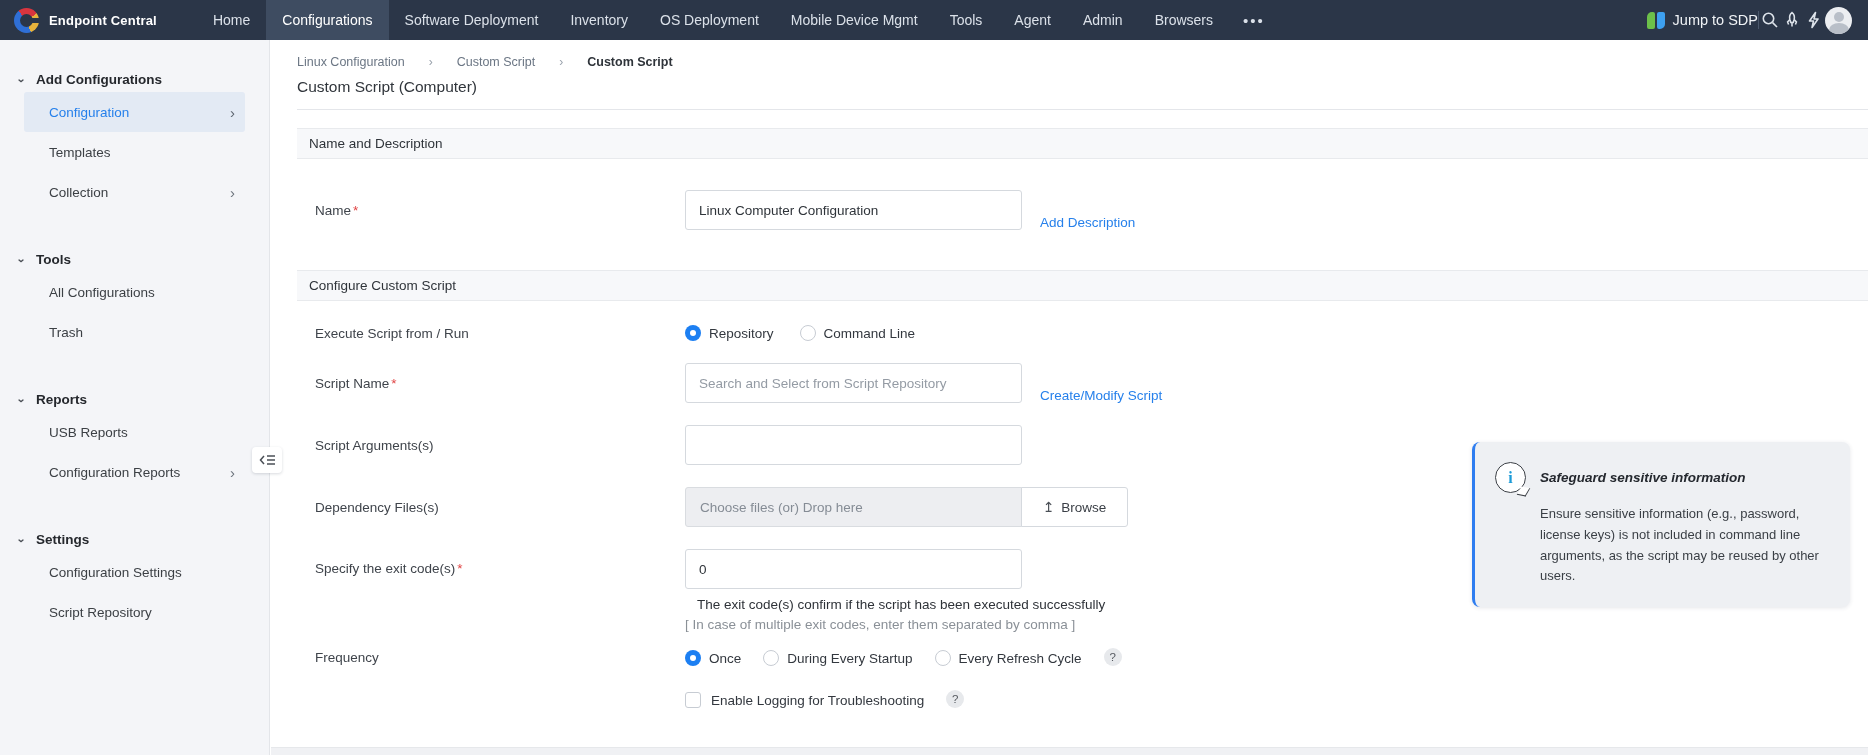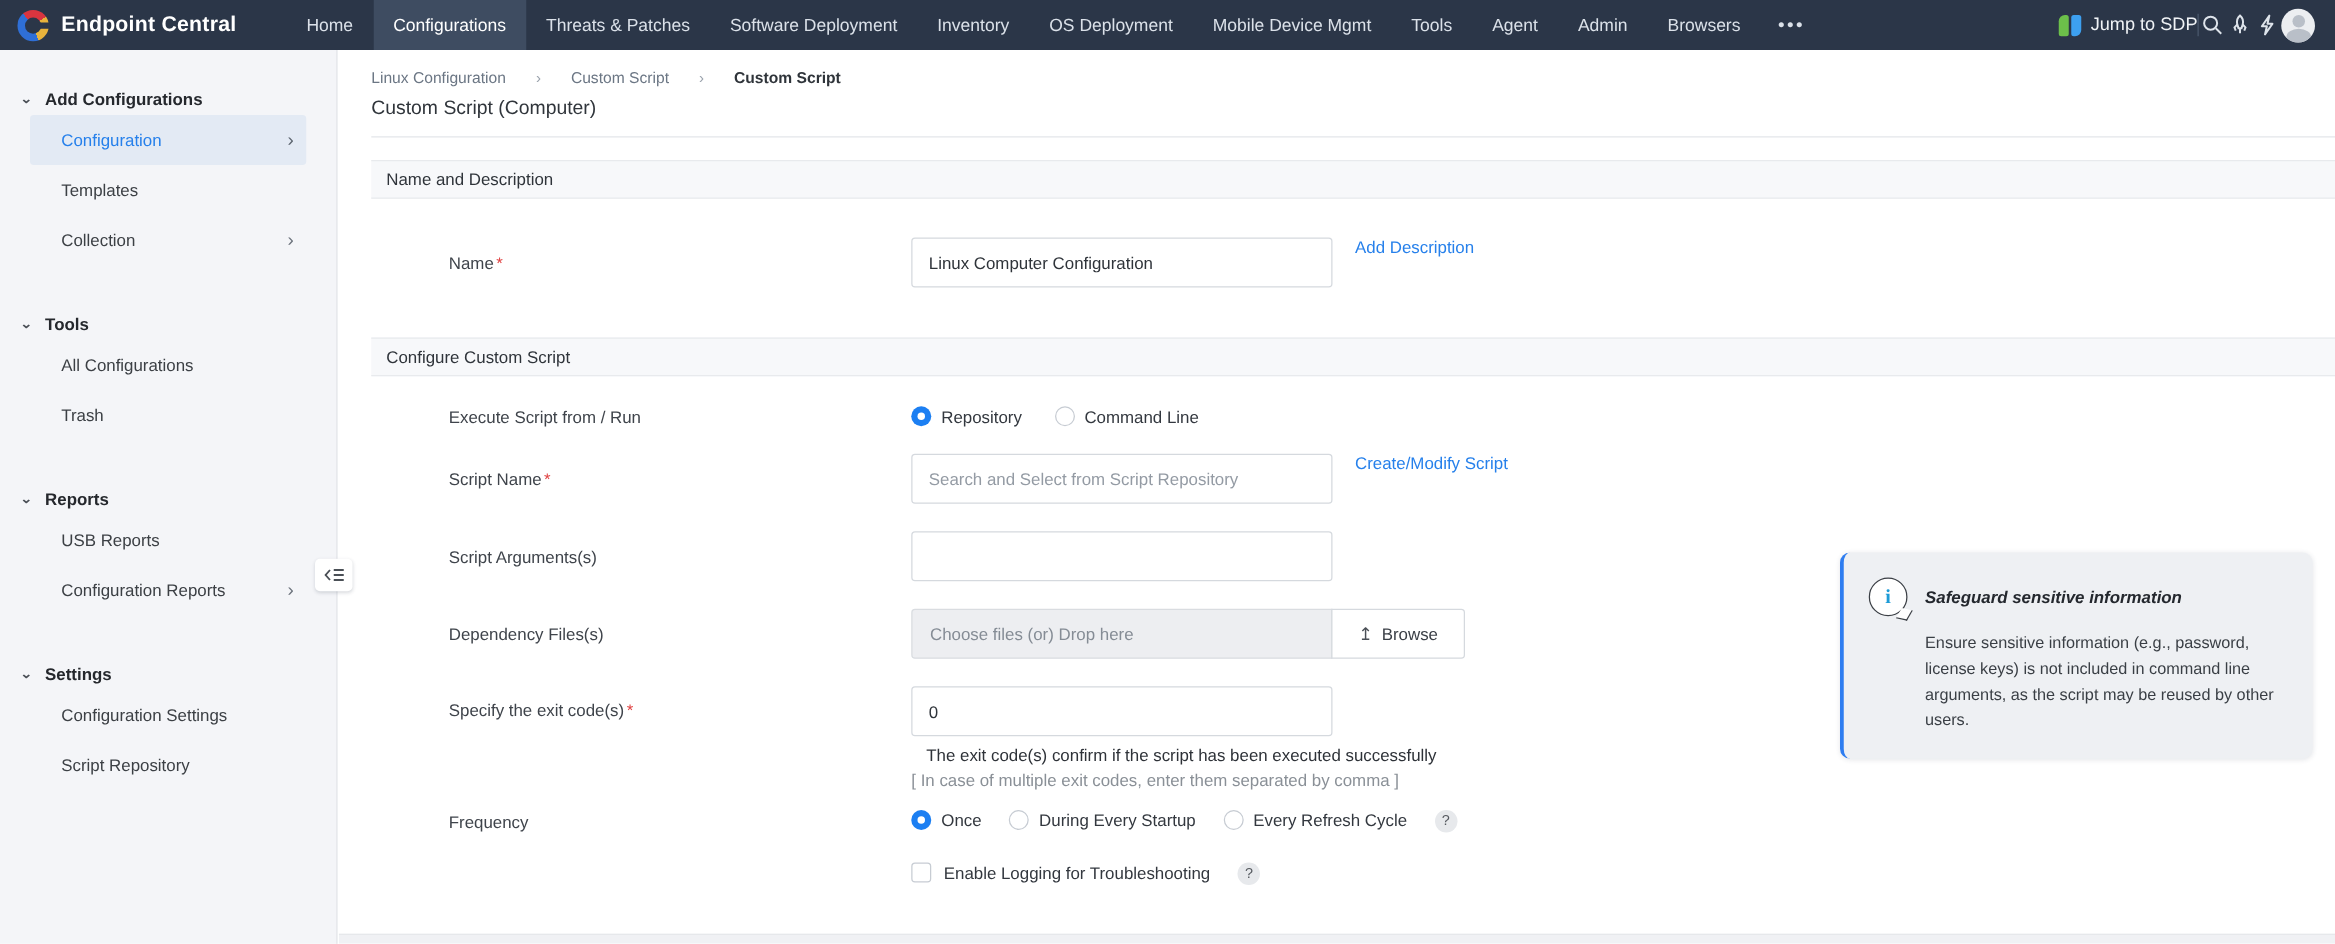--- a/index.html
+++ b/index.html
@@ -6,21 +6,21 @@
   html,body { width:1868px; height:755px; overflow:hidden; background:#fff;
     font-family:"Liberation Sans", sans-serif; font-size:13.5px; color:#3a3f47; }
 
   
   .navbar { position:absolute; left:0; top:0; right:0; height:40px; background:#2b3648;
     display:flex; align-items:center; color:#dde3ea; z-index:30; }
   .logo { width:25px; height:25px; border-radius:50%; margin:0 10px 0 14px; position:relative;
     background:conic-gradient(from 320deg, #d9353f 0 95deg, #e8b33c 95deg 200deg, #2f6fd6 200deg 360deg); }
   .logo::after { content:""; position:absolute; inset:6px; border-radius:50%; background:#2b3648; }
   .logo::before { content:""; position:absolute; right:-1px; top:10px; width:8px; height:5px; background:#2b3648; z-index:2; }
-  .brand { font-size:17px; font-weight:700; color:#fff; letter-spacing:.2px; margin-right:40px; white-space:nowrap; }
+  .brand { font-size:13px; font-weight:700; color:#fff; letter-spacing:.2px; margin-right:40px; white-space:nowrap; }
   .nav-items { display:flex; height:40px; align-items:stretch; }
   .nav-item { display:flex; align-items:center; padding:0 16px; font-size:14px; color:#dbe1e9;
     cursor:pointer; white-space:nowrap; }
   .nav-item.active { background:#3e4c61; color:#fff; }
   .nav-more { font-size:15px; letter-spacing:2px; padding:0 14px; display:flex; align-items:center; }
   .nav-right { margin-left:auto; display:flex; align-items:center; padding-right:16px; }
   .sdp { display:flex; align-items:center; gap:8px; font-size:14.5px; color:#f0f3f6; cursor:pointer; white-space:nowrap; }
   .sdp-icon { display:flex; gap:2px; }
   .sdp-icon i { display:block; width:8px; height:17px; border-radius:2px; }
   .sdp-icon i:first-child { background:#6cc04a; border-top-left-radius:5px; }
@@ -53,24 +53,24 @@
   .crumbs { margin:15px 0 0 26px; display:flex; align-items:center; gap:24px; font-size:12.5px; color:#6b7684; }
   .crumb { cursor:pointer; }
   .crumb.last { color:#2f343a; font-weight:700; cursor:default; }
   .crumb-sep { color:#9aa2ac; font-size:12px; }
   .page-title { margin:9px 0 0 26px; font-size:15.5px; color:#30353b; }
   .title-divider { margin:13px 0 0 26px; border-top:1px solid #e4e6ea; }
 
   .section-bar { margin-top:18px; margin-left:26px; background:#f7f8fa; border-top:1px solid #e8eaed;
     border-bottom:1px solid #e8eaed; padding:7px 12px; font-size:13.5px; color:#2f343a; }
 
-  .row { display:flex; align-items:center; padding-left:88px; }
+  .row { display:flex; align-items:center; padding-left:44px; }
   .lbl { width:370px; font-size:13.5px; color:#3f444b; flex-shrink:0; }
   .req { color:#e04343; margin-left:2px; }
-  .ctl { display:flex; align-items:flex-start; }
+  .ctl { display:flex; align-items:flex-end; }
 
   input.txt { width:337px; height:40px; border:1px solid #d5d9de; border-radius:3px; padding:0 13px;
     font-family:"Liberation Sans", sans-serif; font-size:13.5px; color:#2f343a; background:#fff; outline:none; }
   input.txt::placeholder { color:#949ba4; }
   .link { color:#2680eb; font-size:13.5px; margin-left:18px; cursor:pointer; white-space:nowrap; }
 
   .dropzone { width:337px; height:40px; background:#edeef1; border:1px solid #d9dce0; border-radius:3px 0 0 3px;
     display:flex; align-items:center; padding-left:14px; font-size:13.5px; color:#858c95; }
   .browse-btn { height:40px; min-width:107px; background:#fff; border:1px solid #d5d9de; border-radius:0 3px 3px 0;
     margin-left:-1px; display:flex; align-items:center; justify-content:center; gap:7px;
@@ -112,21 +112,20 @@
 </style>
 </head>
 <body>
 
 <div class="navbar">
   <div class="logo"></div>
   <div class="brand">Endpoint Central</div>
   <div class="nav-items">
     <div class="nav-item">Home</div>
     <div class="nav-item active">Configurations</div>
-    <div class="nav-item">Threats &amp; Patches</div>
     <div class="nav-item">Software Deployment</div>
     <div class="nav-item">Inventory</div>
     <div class="nav-item">OS Deployment</div>
     <div class="nav-item">Mobile Device Mgmt</div>
     <div class="nav-item">Tools</div>
     <div class="nav-item">Agent</div>
     <div class="nav-item">Admin</div>
     <div class="nav-item">Browsers</div>
     <div class="nav-item nav-more">•••</div>
   </div>

